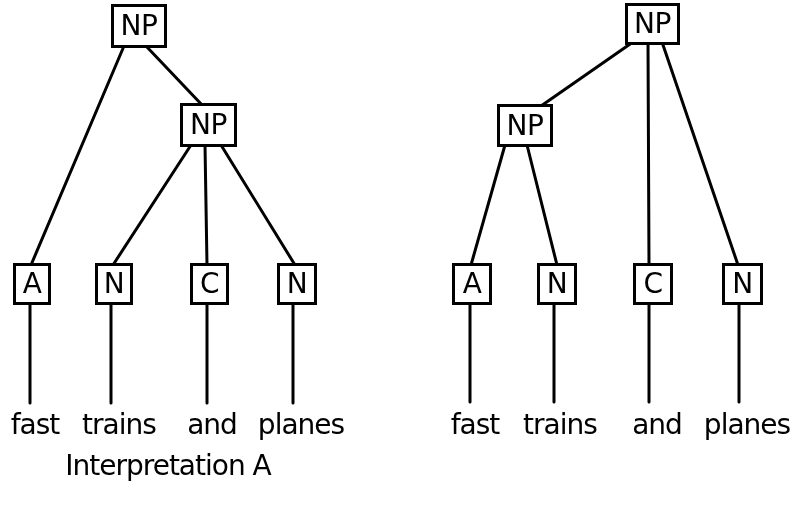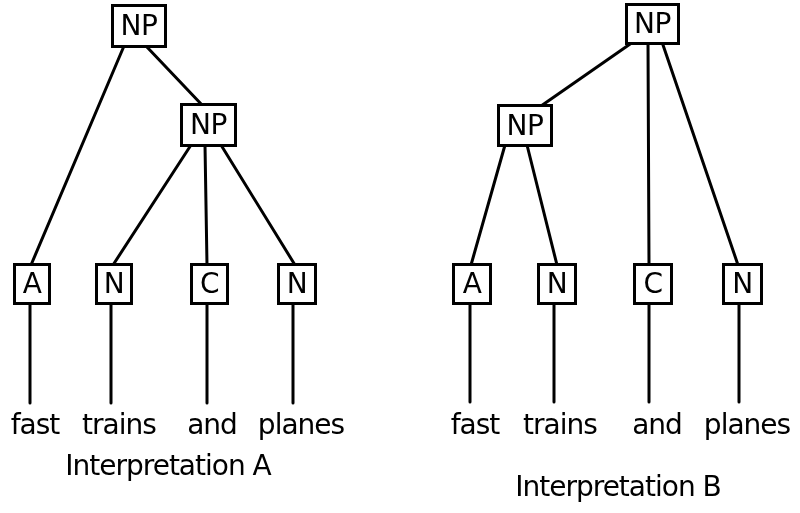--- a/index.html
+++ b/index.html
@@ -106,15 +106,14 @@
   <div class="node" style="left:452px; top:263px; width:40px; height:42px;">A</div>
   <div class="node" style="left:537px; top:263px; width:40px; height:42px;">N</div>
   <div class="node" style="left:633px; top:263px; width:40px; height:42px;">C</div>
   <div class="node" style="left:722px; top:263px; width:41px; height:42px;">N</div>
 
   <div class="word" style="left:475px; top:410px;">fast</div>
   <div class="word" style="left:560px; top:410px;">trains</div>
   <div class="word" style="left:657px; top:410px;">and</div>
   <div class="word" style="left:747px; top:410px;">planes</div>
 
-  <div class="caption" style="left:618px; top:472px;">Interpretation B</div>
 
 </div>
 
 </body></html>

